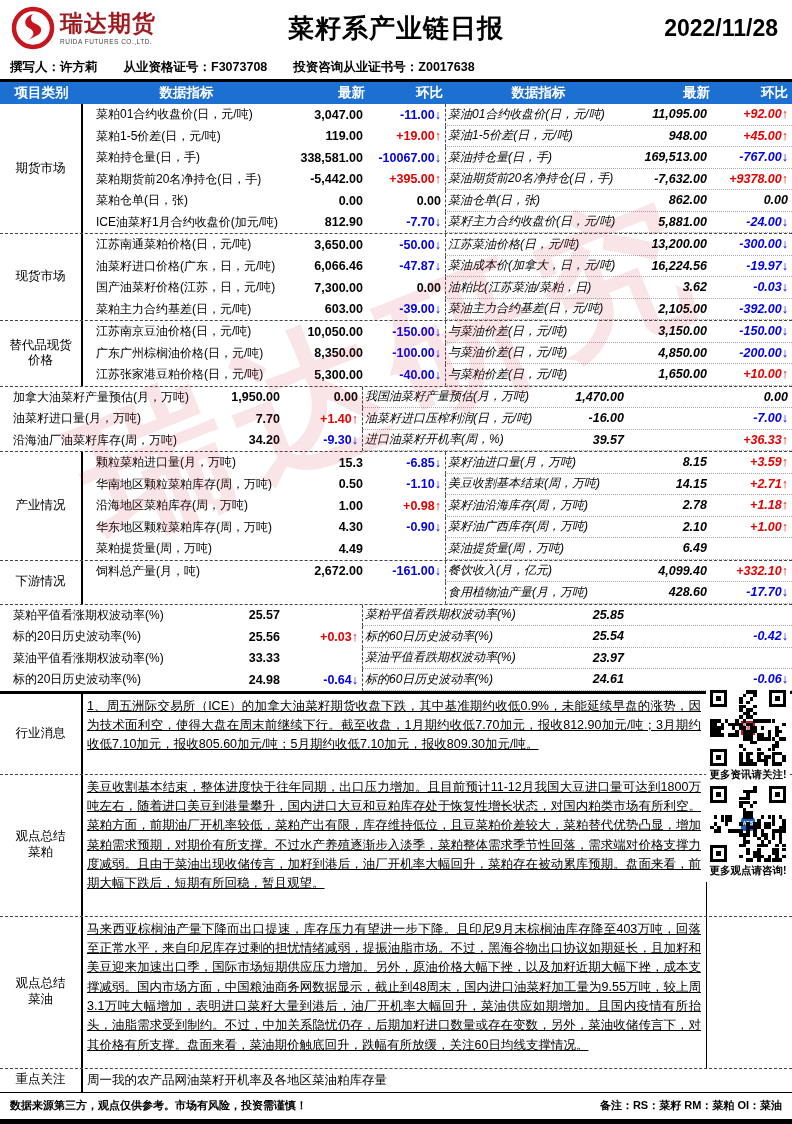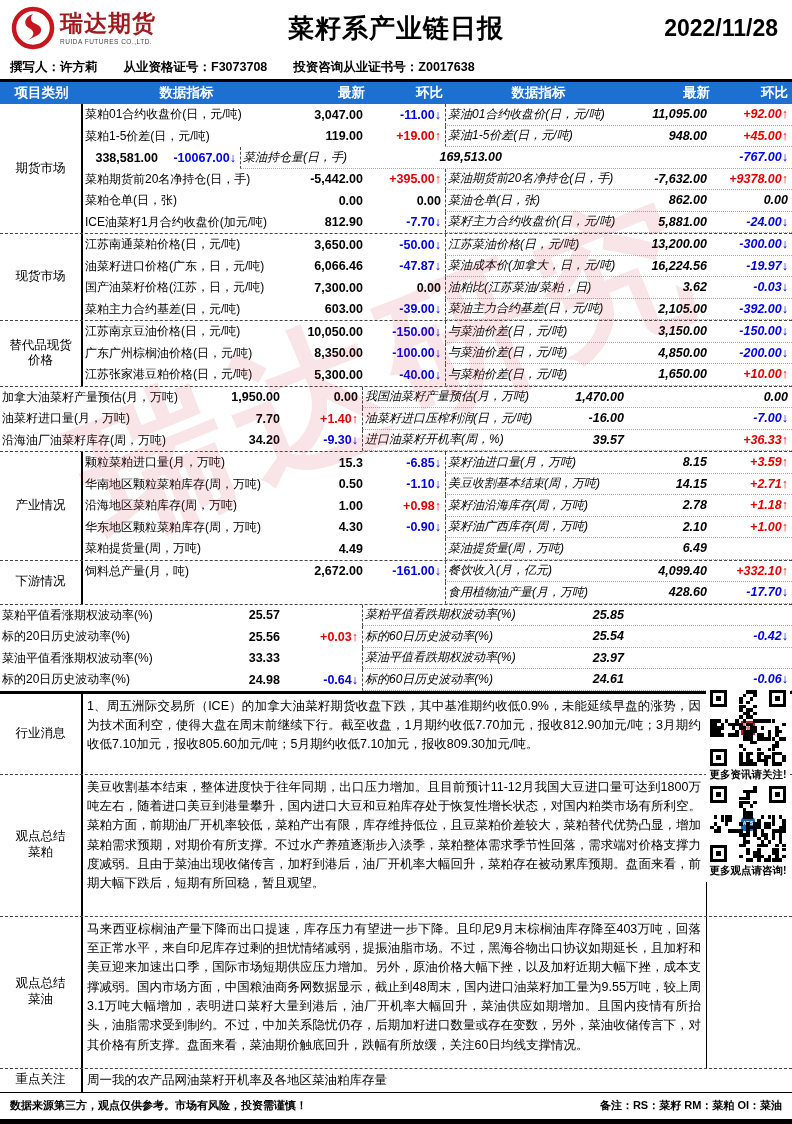--- a/index.html
+++ b/index.html
@@ -27,36 +27,36 @@
   .c-rlat  { width:80px;  text-align:right; }
   .c-rchg  { width:82px;  text-align:right; padding-right:4px; }
 
   .tsection { display:flex; }
   .tsection + .tsection { border-top:1px dashed #444; }
   .cat-cell { width:83px; border-right:2px solid #000; display:flex; align-items:center; justify-content:center;
               text-align:center; font-size:12.5px; white-space:pre-line; line-height:1.25; }
   .rows { flex:1; }
   .trow { display:flex; align-items:stretch; height:21.5px; }
   .cell { display:flex; align-items:center; font-size:12px; }
-  .lind { width:205px; padding-left:2px; }
+  .lind { width:205px; padding-left:13px; }
   .llat { width:75px;  justify-content:flex-end; font-weight:bold; font-size:12.5px; }
   .lchg { width:82px;  justify-content:flex-end; padding-right:4px; font-weight:bold; font-size:12.5px; }
   .rhalf { display:flex; flex:1; border-left:1px dashed #444; border-bottom:1px dotted #aaa;font-style:italic; }
   .rind { width:181px; padding-left:2px; }
   .rlat { width:80px;  justify-content:flex-end; font-weight:bold; font-size:12.5px; }
   .rchg { flex:1; justify-content:flex-end; padding-right:4px; font-weight:bold; font-size:12.5px; }
   .up   { color:#e60000; }
   .down { color:#0000e6; }
 
   .thick-sep { height:3px; background:#000; }
 
   
   .note { display:flex; border-top:1px dashed #444; }
   .note:first-of-type { border-top:none; }
-  .note-text { width:624px; border-right:1px solid #000; padding:3px 5px 0 4px; font-size:12.5px; line-height:1.55; text-align:justify; }
+  .note-text { width:624px; border-right:1px solid #000; padding:3px 5px 0 4px; font-size:12.5px; line-height:1.55; text-align:justify;text-decoration:underline; }
   .note-qrcol { flex:1; }
   .focus-row { display:flex; height:24px; border-top:1px dashed #444; }
   .focus-text { flex:1; display:flex; align-items:center; padding-left:4px; font-size:12.5px; }
 
   
   .footer-line { border-top:1px solid #000; }
   .footer { height:26px; display:flex; align-items:center; justify-content:space-between; padding:0 10px; font-size:11px; font-weight:bold; }
   .bottom-bar { height:5px; background:#000; }
 
   
@@ -132,20 +132,21 @@
             <div class="cell lind">菜粕1-5价差(日，元/吨)</div>
             <div class="cell llat">119.00</div>
             <div class="cell lchg up">+19.00↑</div>
             <div class="rhalf">
               <div class="cell rind">菜油1-5价差(日，元/吨)</div>
               <div class="cell rlat">948.00</div>
               <div class="cell rchg up">+45.00↑</div>
             </div>
           </div>
           <div class="trow">
+            <div class="cell lind">菜粕持仓量(日，手)</div>
             <div class="cell llat">338,581.00</div>
             <div class="cell lchg down">-10067.00↓</div>
             <div class="rhalf">
               <div class="cell rind">菜油持仓量(日，手)</div>
               <div class="cell rlat">169,513.00</div>
               <div class="cell rchg down">-767.00↓</div>
             </div>
           </div>
           <div class="trow">
             <div class="cell lind">菜粕期货前20名净持仓(日，手)</div>

